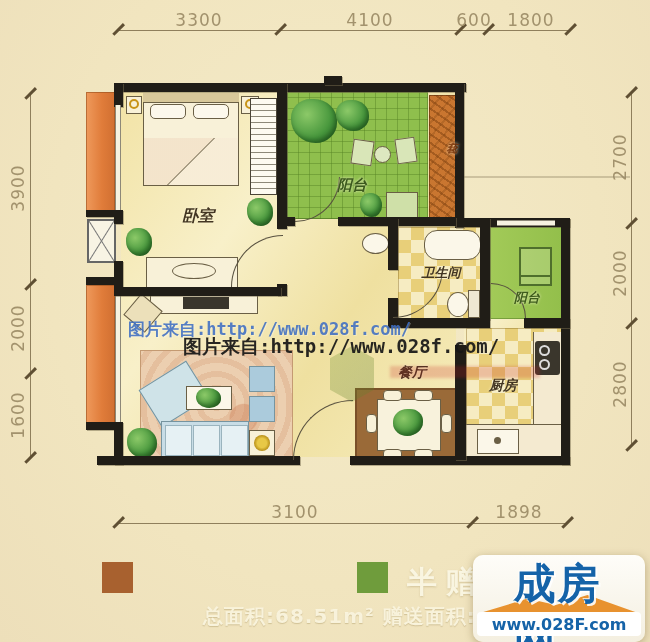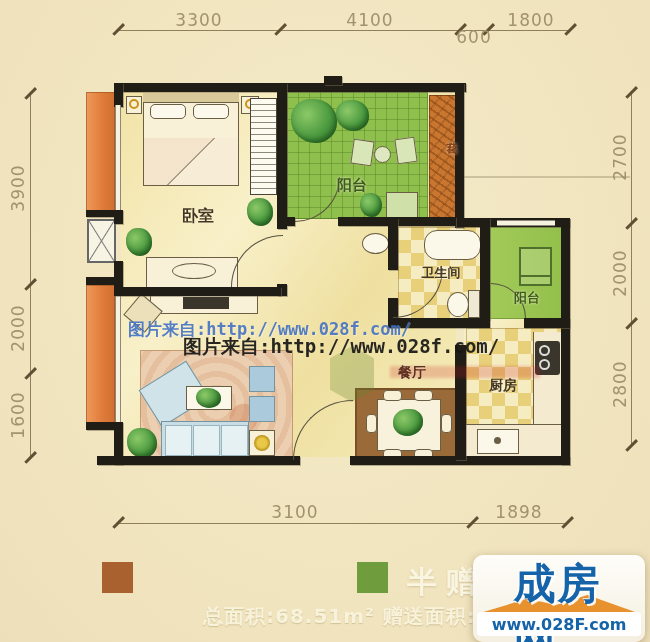--- a/index.html
+++ b/index.html
@@ -29,42 +29,42 @@
   .plant{position:absolute;background:radial-gradient(circle at 35% 35%,#8cc968,#46963c 60%,#2e6e2a);border-radius:46% 54% 50% 58%;box-shadow:inset -2px -3px 5px rgba(0,30,0,.4);}
   .arc{position:absolute;border:1.6px solid #57503f;background:transparent;box-sizing:border-box;}
   .arc-tl{border-right:none;border-bottom:none;border-top-left-radius:100%;}
   .arc-br{border-left:none;border-top:none;border-bottom-right-radius:100%;}
   .arc-tr{border-left:none;border-bottom:none;border-top-right-radius:100%;}
   
   .dline{position:absolute;background:#8f7f5c;}
   .tick{position:absolute;width:15px;height:2.6px;background:#5f4f33;transform:rotate(-45deg);}
   .dimtxt{position:absolute;color:#a2926d;font-size:17px;letter-spacing:1px;transform:translateX(-50%);}
   .dimtxtv{position:absolute;color:#a2926d;font-size:17px;letter-spacing:1px;transform:translate(-50%,-50%) rotate(-90deg);}
-  .roomlbl{position:absolute;color:#433623;font-weight:bold;transform:translateX(-50%);text-shadow:0 0 3px rgba(255,250,220,.8);}
+  .roomlbl{position:absolute;color:#433623;font-weight:bold;transform:translateX(-50%);text-shadow:0 0 3px rgba(255,250,220,.8);font-style:italic;}
   
   .wm-blue{position:absolute;color:#3f6fc4;font-weight:bold;font-size:17px;font-family:"DejaVu Sans Mono",monospace;opacity:.88;letter-spacing:0px;text-shadow:1px 1px 0 rgba(255,255,255,.3);}
   .wm-black{position:absolute;color:#161616;font-weight:bold;font-size:19px;font-family:"DejaVu Sans Mono",monospace;opacity:.92;}
   .legend-sq{position:absolute;width:31px;height:31px;}
   .legend-txt{position:absolute;font-size:30px;font-weight:bold;letter-spacing:9px;color:rgba(252,248,230,.92);text-shadow:0 1px 2px rgba(170,150,100,.4);}
   .stats-txt{position:absolute;font-size:20px;font-weight:bold;letter-spacing:1px;color:rgba(250,244,222,.95);text-shadow:0 1px 1px rgba(170,150,100,.45);}
 </style>
 </head>
 <body>
 
 <div id="stage">
 
   <div class="dline" style="left:118px;top:30px;width:452px;height:1px;"></div>
   <div class="tick" style="left:111px;top:28px;"></div>
   <div class="tick" style="left:273px;top:28px;"></div>
   <div class="tick" style="left:453px;top:28px;"></div>
   <div class="tick" style="left:481px;top:28px;"></div>
   <div class="tick" style="left:563px;top:28px;"></div>
   <div class="dimtxt" style="left:199px;top:10px;">3300</div>
   <div class="dimtxt" style="left:370px;top:10px;">4100</div>
-  <div class="dimtxt" style="left:474px;top:27px;">600</div>
+  <div class="dimtxt" style="left:474px;top:10px;">600</div>
   <div class="dimtxt" style="left:531px;top:10px;">1800</div>
 
   <div class="dline" style="left:30px;top:93px;width:1px;height:364px;"></div>
   <div class="tick" style="left:23px;top:92px;"></div>
   <div class="tick" style="left:23px;top:283px;"></div>
   <div class="tick" style="left:23px;top:372px;"></div>
   <div class="tick" style="left:23px;top:456px;"></div>
   <div class="dimtxtv" style="left:18px;top:188px;">3900</div>
   <div class="dimtxtv" style="left:18px;top:328px;">2000</div>
   <div class="dimtxtv" style="left:18px;top:415px;">1600</div>

